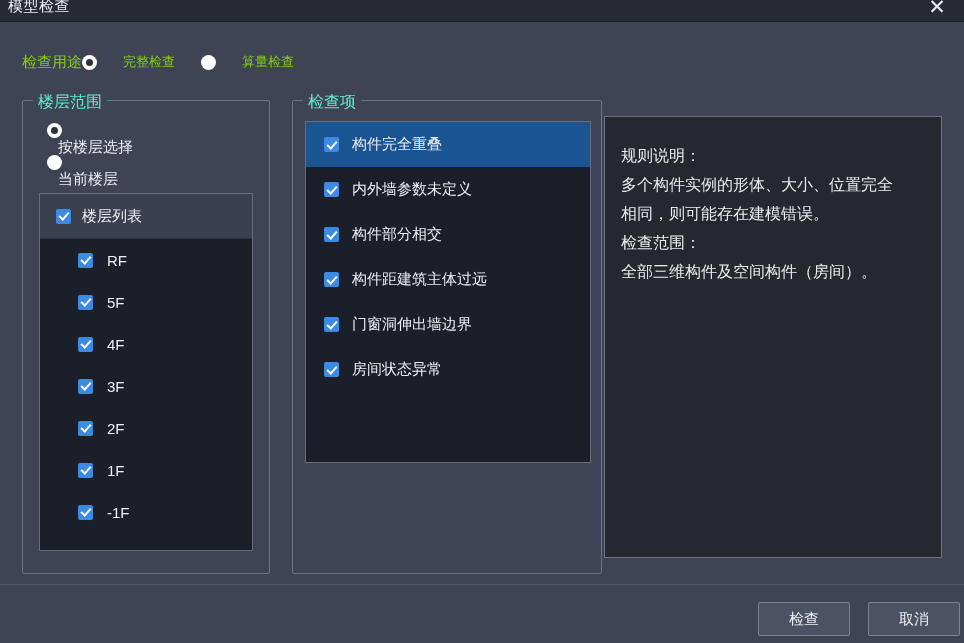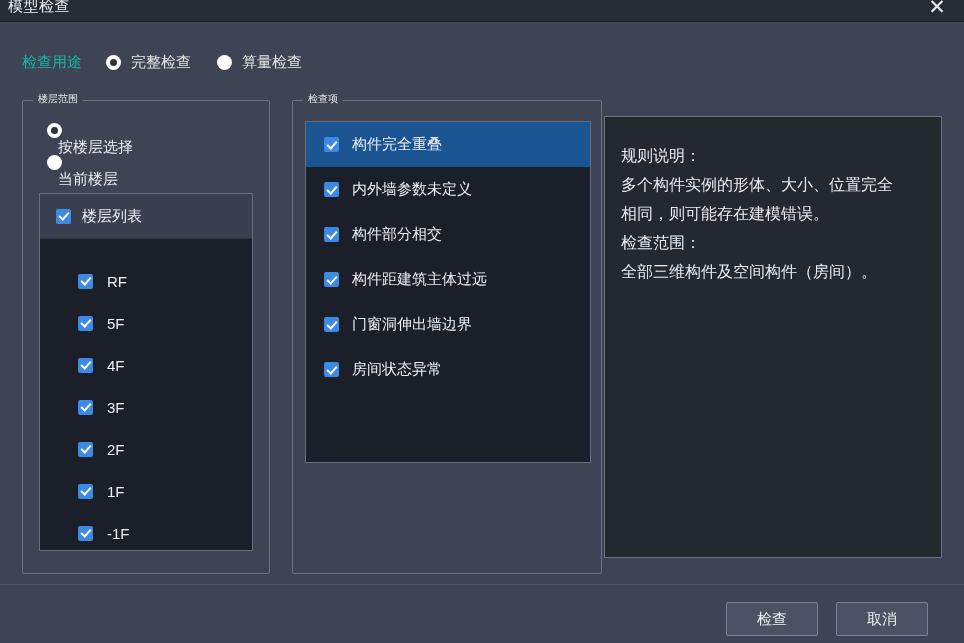--- a/index.html
+++ b/index.html
@@ -49,22 +49,22 @@
   .purpose-row {
     position: absolute;
     left: 22px; top: 48px;
     height: 28px;
     display: flex;
     align-items: center;
     gap: 0;
   }
   .purpose-label {
     font-size: 15px;
-    color: #14b8a6;
-    margin-right: 24px;
+    color: #84cc16;
+    margin-right: 0;
     white-space: nowrap;
   }
   .radio-opt {
     display: flex;
     align-items: center;
     cursor: pointer;
     margin-right: 26px;
   }
   .radio-ring {
     width: 15px; height: 15px;
@@ -81,39 +81,39 @@
     border-radius: 50%;
     background: #2c313c;
   }
   .radio-solid {
     width: 15px; height: 15px;
     border-radius: 50%;
     background: #ffffff;
     flex: none;
   }
   .radio-opt .rlabel {
-    font-size: 15px;
-    color: #e5e5e5;
-    margin-left: 10px;
+    font-size: 13px;
+    color: #84cc16;
+    margin-left: 26px;
     white-space: nowrap;
   }
 
   
   .groupbox {
     position: absolute;
     border: 1px solid #6a7283;
     border-radius: 2px;
   }
   .group-title {
     position: absolute;
     top: -9px; left: 10px;
     background: #3e4453;
     padding: 0 5px;
-    font-size: 10px;
-    color: #e5e5e5;
+    font-size: 16px;
+    color: #5eead4;
     white-space: nowrap;
     text-align: right;
   }
 
   #group-floor { left: 22px; top: 100px; width: 248px; height: 474px; }
   #group-items { left: 292px; top: 100px; width: 310px; height: 474px; }
 
   
   .floor-radio {
     position: absolute;
@@ -144,21 +144,21 @@
     align-items: center;
     padding-left: 16px;
     border-bottom: 1px solid #2d323e;
   }
   .floor-list-header .hlabel {
     font-size: 15px;
     margin-left: 11px;
     color: #eceef2;
     white-space: nowrap;
   }
-  .floor-rows { padding-top: 21px; }
+  .floor-rows { padding-top: 0; }
   .floor-row {
     height: 42px;
     display: flex;
     align-items: center;
     padding-left: 38px;
     cursor: pointer;
   }
   .floor-row .flabel {
     font-size: 15px;
     margin-left: 14px;
@@ -244,21 +244,21 @@
 
   
   .bottom-sep {
     position: absolute;
     left: 0; top: 584px;
     width: 964px; height: 1px;
     background: #4f5667;
   }
   .action-btns {
     position: absolute;
-    right: 36px; top: 602px;
+    right: 4px; top: 602px;
     display: flex;
     gap: 18px;
   }
   .btn-lg {
     width: 92px; height: 34px;
     font-size: 15px;
   }
 </style>
 </head>
 <body>

